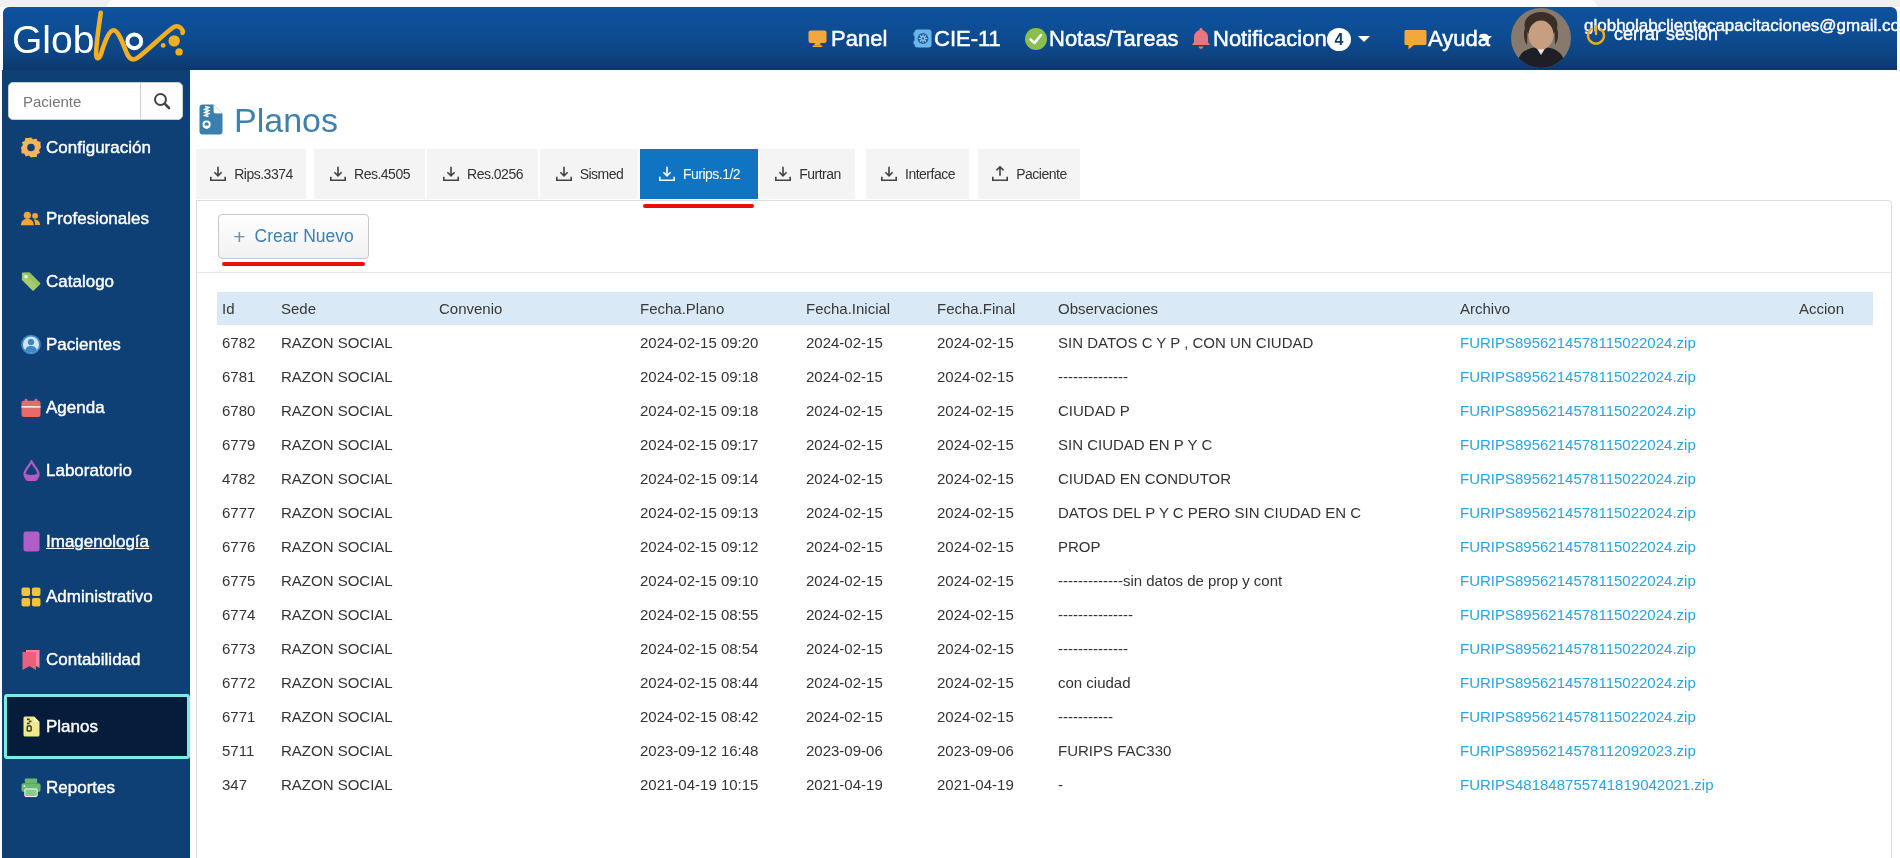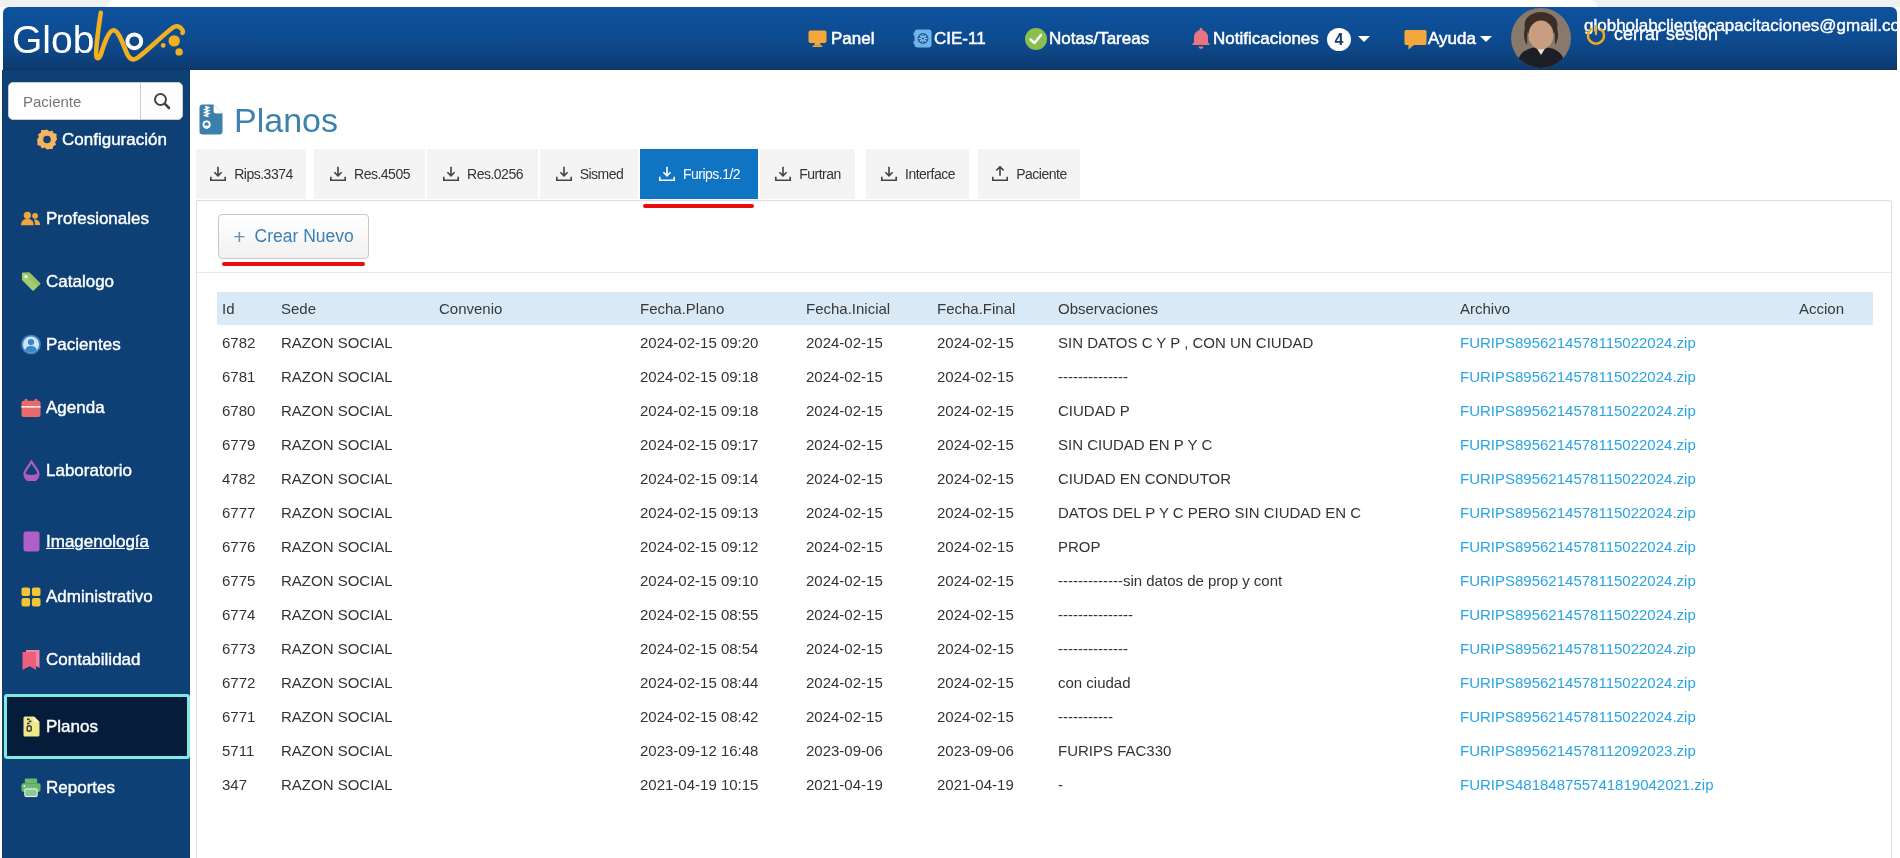--- a/index.html
+++ b/index.html
@@ -3,21 +3,21 @@
 <meta charset="utf-8">
 <style>
 * { margin:0; padding:0; box-sizing:border-box; }
 html,body { width:1900px; height:858px; overflow:hidden; font-family:"Liberation Sans",sans-serif; background:#fff; }
 .abs { position:absolute; }
 #topstrip { left:0; top:0; width:1900px; height:7px; background:#f0f0f0; }
 #toptab { left:107px; top:0; width:1490px; height:7px; background:#fff; border-radius:8px 8px 0 0; }
 #navbar { left:3px; top:7px; width:1894px; height:63px; border-radius:6px 6px 0 0;
   background:linear-gradient(180deg,#0d529e 0%,#0d4c92 45%,#0e4381 78%,#0d3a70 96%,#0c3766 100%); }
 #sidebar { left:2px; top:70px; width:188px; height:788px; background:#0e4076; }
-.nit { position:absolute; top:7px; height:63px; display:flex; align-items:center; color:#fff; font-size:17px; -webkit-text-stroke:0.5px #fff; }
+.nit { position:absolute; top:7px; height:63px; display:flex; align-items:center; color:#fff; font-size:22px; -webkit-text-stroke:0.5px #fff; }
 .caret { width:0; height:0; border-left:6px solid transparent; border-right:6px solid transparent; border-top:6px solid #fff; }
 #badge { position:absolute; left:1327px; top:28px; background:#fff; color:#123f6d; font-size:16px; font-weight:bold; width:24px; height:23px; border-radius:50%; display:flex; align-items:center; justify-content:center; }
 #email { position:absolute; left:1584px; top:16px; width:313px; overflow:hidden; white-space:nowrap; color:#fff; font-size:17px; -webkit-text-stroke:0.4px #fff; }
 #cerrar { position:absolute; left:1586px; top:24px; color:#fff; font-size:18px; display:flex; align-items:center; -webkit-text-stroke:0.4px #fff; }
 
 #searchbox { position:absolute; left:8px; top:82px; width:175px; height:38px; background:#fff; border:1px solid #ccc; border-radius:5px; display:flex; }
 #searchbox input { border:0; outline:0; flex:1; font-size:15px; color:#999; padding-left:14px; font-family:"Liberation Sans",sans-serif; border-radius:5px 0 0 5px; width:100px;}
 #searchbtn { width:42px; border-left:1px solid #ccc; background:#fdfdfd; border-radius:0 5px 5px 0; display:flex; align-items:center; justify-content:center; }
 .sideitem { position:absolute; left:2px; width:188px; height:63px; display:flex; align-items:center; color:#fff; font-size:17px; -webkit-text-stroke:0.4px #fff; }
 .sideitem .ic { width:20px; height:21px; margin-left:19px; margin-right:5px; flex:none; display:flex; align-items:center; justify-content:center;}
@@ -133,21 +133,21 @@
 <div id="searchbox">
     <input value="" placeholder="Paciente" style="">
     <div id="searchbtn">
 <svg width="18" height="18" viewBox="0 0 18 18">
         <circle cx="7.5" cy="7.5" r="5.5" stroke="#444" stroke-width="2" fill="none"></circle>
         <path d="M11.7 11.7 L16 16" stroke="#444" stroke-width="2.6" stroke-linecap="round"></path>
       </svg>
 </div>
   </div>
 
-<div class="sideitem" style="top:108px;margin-left:16px;">
+<div class="sideitem" style="top:116px;">
   <span class="ic">
       <svg width="21" height="21" viewBox="0 0 21 21">
         <path d="M10.5 0 L13 2 L16 1 L17.5 4 L20.5 4.5 L20.5 8 L21 10.5 L19 13 L20 16 L17 17.5 L16.5 20.5 L13 20.5 L10.5 21 L8 19 L5 20 L3.5 17 L0.5 16.5 L0.5 13 L0 10.5 L2 8 L1 5 L4 3.5 L4.5 0.5 L8 0.5 Z M10.5 6.5 A4 4 0 1 0 10.5 14.5 A4 4 0 1 0 10.5 6.5 Z" fill="#f5b45d" fill-rule="evenodd"></path>
       </svg>
     </span>
   Configuración
 </div>
 <div class="sideitem" style="top:187px;">
   <span class="ic">
       <svg width="22" height="18" viewBox="0 0 22 18">

